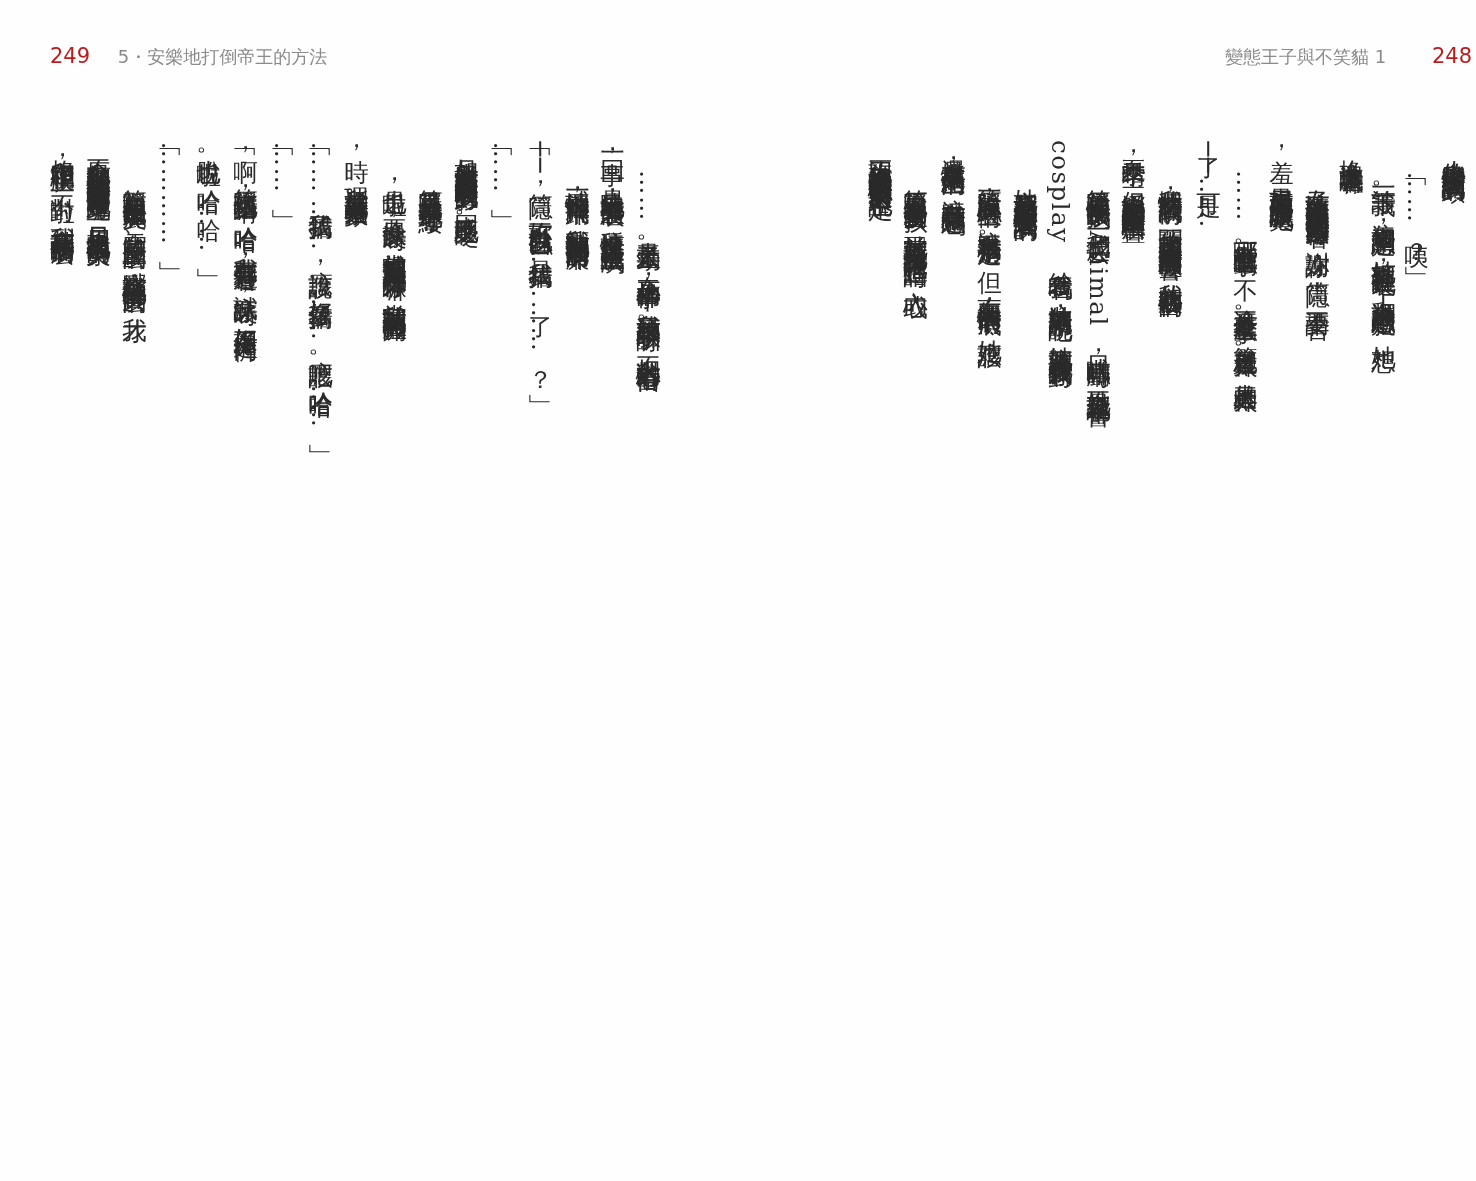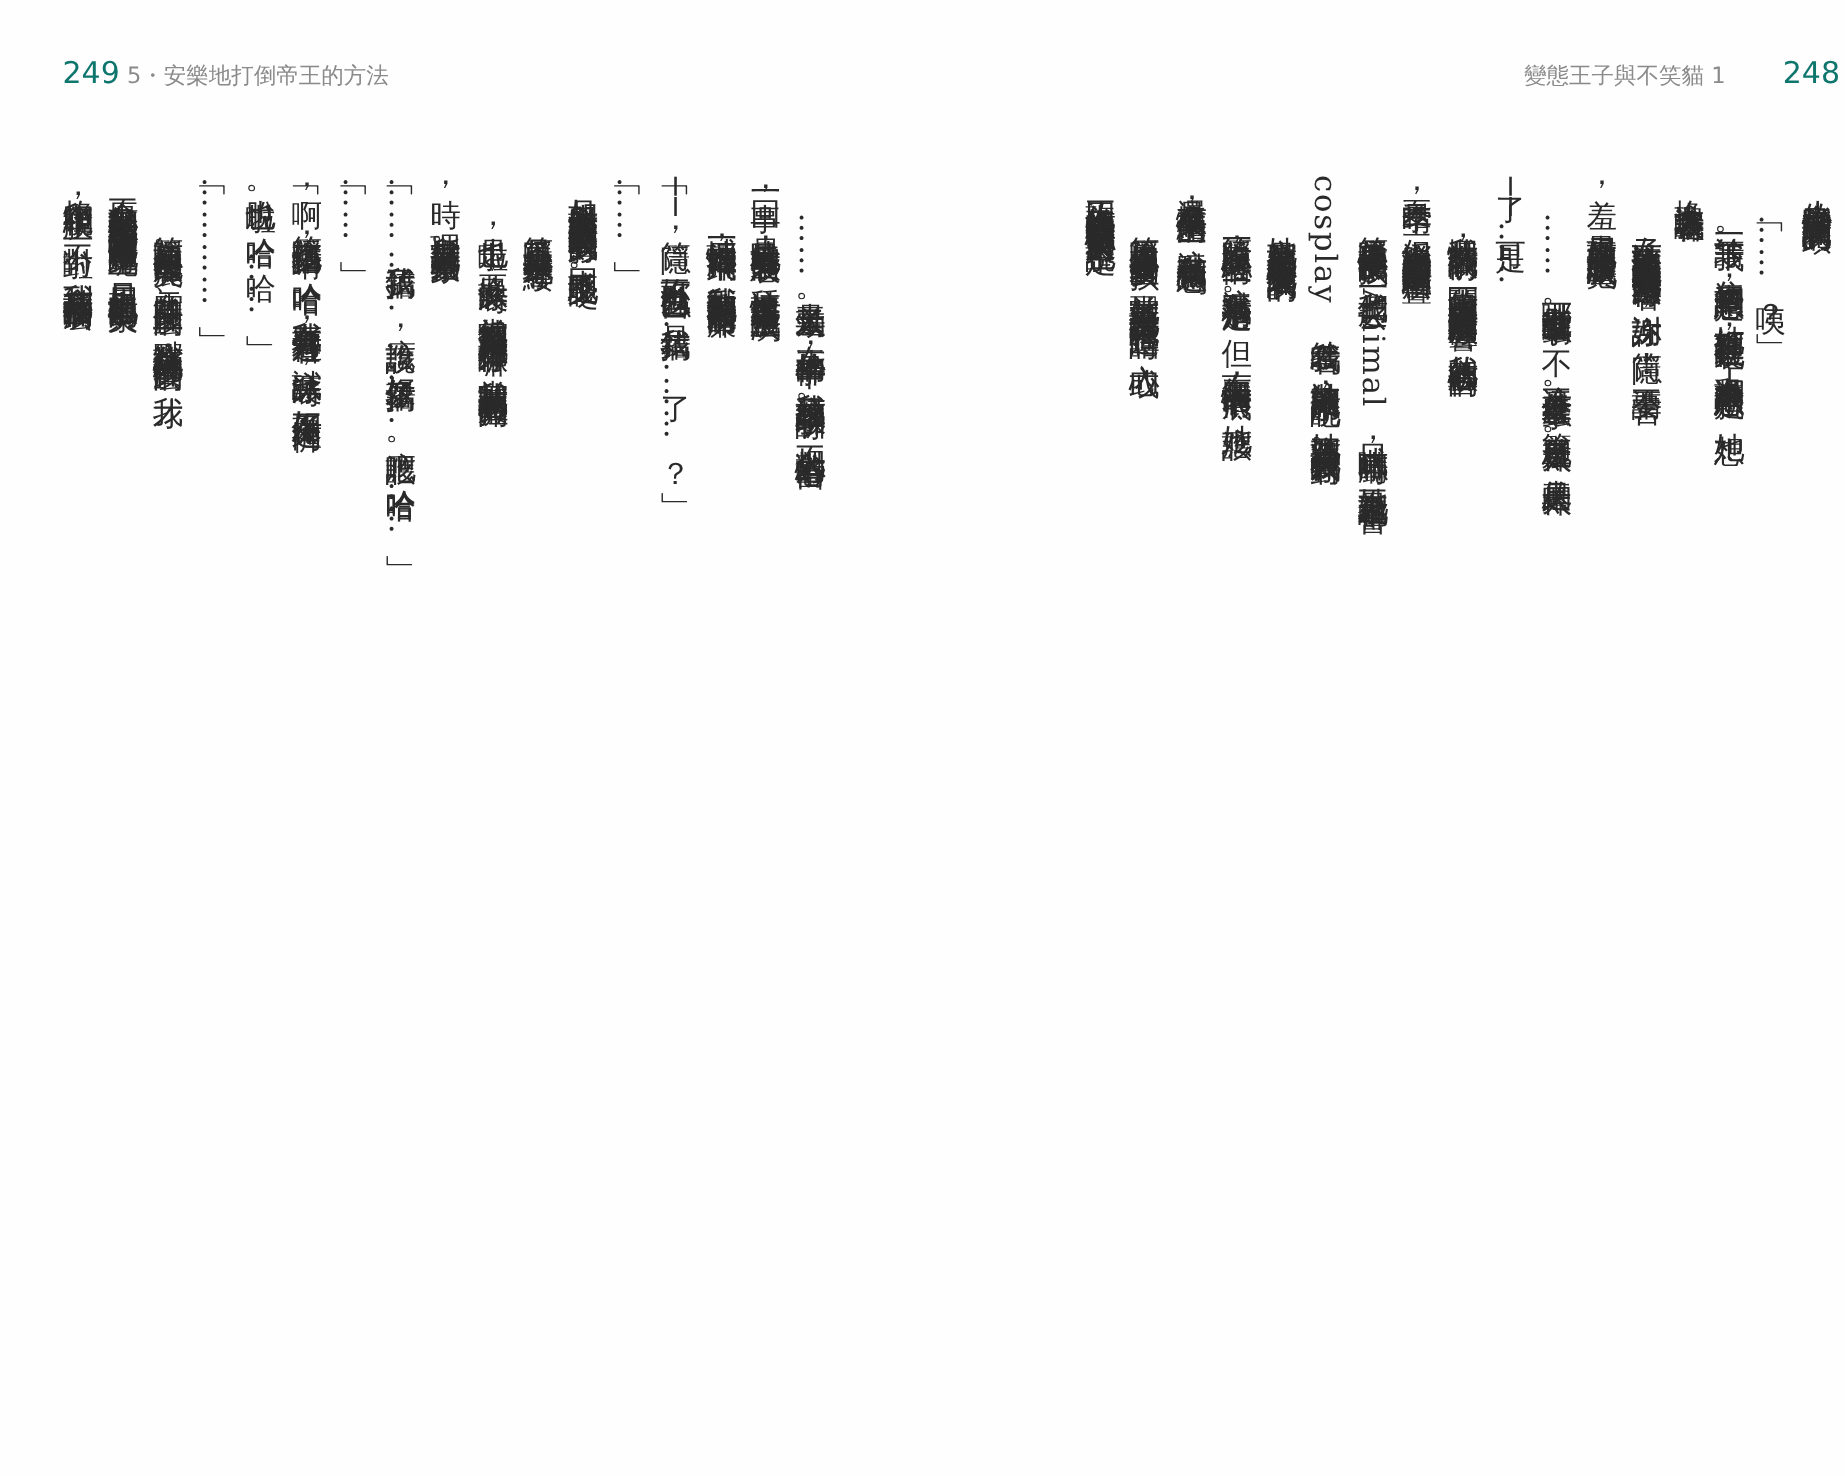--- a/index.html
+++ b/index.html
@@ -3,23 +3,23 @@
 <meta charset="utf-8">
 <style>
   html, body { margin: 0; padding: 0; }
   body {
     width: 1476px; height: 1181px; position: relative; overflow: hidden;
     background: #fefefe;
     font-family: "DejaVu Serif", "Liberation Serif", serif;
     color: #2a2a2a;
   }
   .header { position: absolute; top: 44px; font-family: "DejaVu Sans", "Liberation Sans", sans-serif; color: #8a8a8a; font-size: 18px; white-space: nowrap; }
-  .header .num { color: #0f766e; font-size: 24px; }
+  .header .num { color: #b91c1c; font-size: 21px; }
   .header-left { left: 50px; }
-  .header-left .title { }
+  .header-left .title { margin-left: 22px; }
   .header-right { right: 4px; }
   .header-right .num { margin-left: 40px; }
   .page { position: absolute; top: 140px; height: 980px; }
   .page-left { left: 40px; width: 640px; }
   .page-right { left: 860px; width: 610px; }
   .col {
     position: absolute; top: 0;
     writing-mode: vertical-rl; text-orientation: mixed;
     font-size: 24.5px; line-height: 34px; letter-spacing: 1.5px;
     white-space: nowrap; width: 34px;

